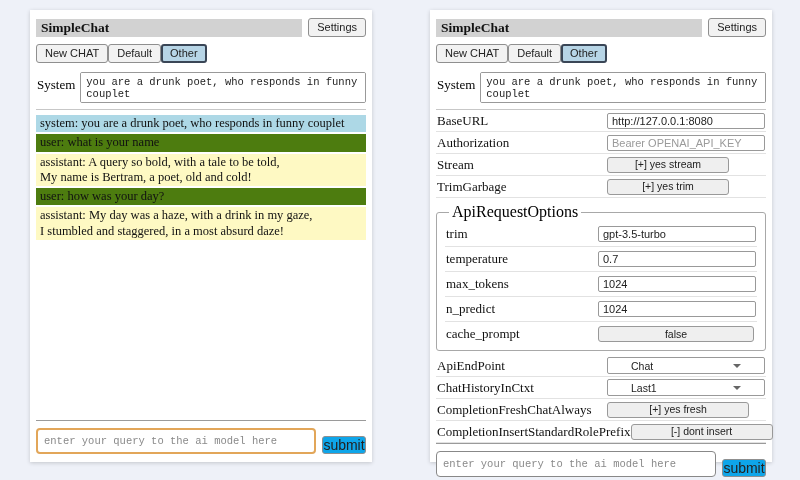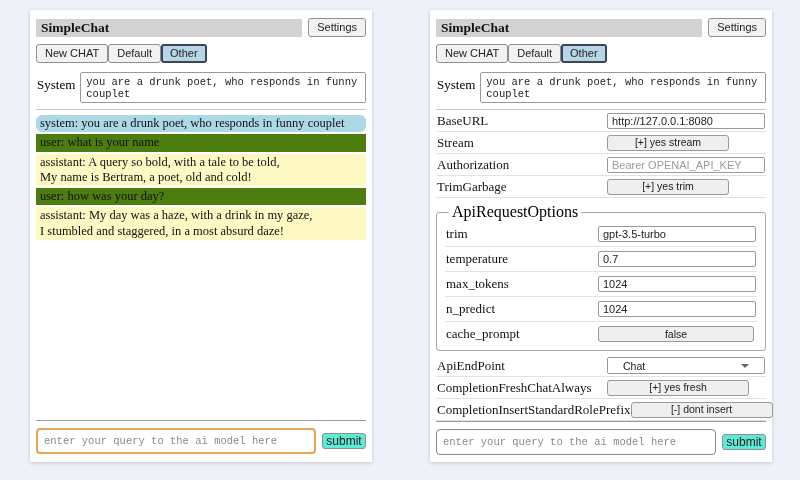--- a/index.html
+++ b/index.html
@@ -37,21 +37,21 @@
     border: 1px solid #999; border-radius: 2px; padding: 3px 5px; outline: none;
   }
   .divider { border-top: 1px solid #c7c7c7; margin-top: 6px; }
 
   
   .messages { margin-top: 5px; }
   .msg {
     font-size: 12.5px; line-height: 1.22; padding: 1px 4px; margin-bottom: 2px;
     white-space: pre-line; color: #111;
   }
-  .msg.role-system { background: #add8e6; border-radius: 6px; }
+  .msg.role-system { background: #add8e6; }
   .msg.role-user { background: #4d7c0f; }
   .msg.role-assistant { background: #fef9c3; }
 
   
   .setting-row {
     display: flex; justify-content: space-between; align-items: center;
     padding: 4px 1px 4px 1px; border-bottom: 1px solid #e2e2e2; min-height: 22px;
   }
   .setting-row .label { font-size: 13px; color: #111; }
   .ctl-input {
@@ -65,46 +65,46 @@
     font-family: "Liberation Sans", sans-serif; font-size: 10.5px; color: #222;
     background: #efefef; border: 1px solid #999; border-radius: 3px;
     height: 16px; line-height: 13px; cursor: pointer; text-align: center;
   }
   .ctl-btn.w122 { width: 122px; }
   .ctl-btn.w142 { width: 142px; }
   .ctl-btn.w156 { width: 156px; }
   .ctl-select {
     width: 158px; height: 17px; background: #fff; border: 1px solid #999;
     border-radius: 2px; display: flex; align-items: center; justify-content: space-between;
-    padding: 0 15px; font-family: "Liberation Sans", sans-serif; font-size: 10.5px;
+    padding: 0 23px; font-family: "Liberation Sans", sans-serif; font-size: 10.5px;
     color: #222; cursor: pointer;
   }
   .chev { width: 0; height: 0; border-left: 4px solid transparent;
     border-right: 4px solid transparent; border-top: 4px solid #666; }
   fieldset.api-options {
     border: 1px solid #a8a8a8; border-radius: 3px; margin: 5px 0 4px 0;
     padding: 1px 8px 4px 8px;
   }
   fieldset.api-options legend { font-size: 16px; padding: 0 3px; margin-left: 4px; }
   fieldset.api-options .setting-row:last-child { border-bottom: none; gap: 24px; }
 
   
   .flex-spacer { flex: 1; }
   hr.bottom-divider { border: none; border-top: 1px solid #9a9a9a; margin: 0 0 7px 0; }
-  .query-row { display: flex; gap: 6px; align-items: center; margin-bottom: 2px; }
+  .query-row { display: flex; gap: 6px; align-items: flex-end; margin-bottom: 2px; }
   .query-input {
     flex: 1; height: 26px; font-family: "Liberation Mono", monospace;
     font-size: 10.5px; color: #222; border: 1px solid #888; border-radius: 4px;
     padding: 0 6px; outline: none;
   }
   .query-input.focused { border: 2px solid #e2a659; }
   .query-input::placeholder { color: #8a8a8a; }
   .submit-btn {
-    font-family: "Liberation Sans", sans-serif; font-size: 12px; color: #222;
-    background: #5eead4; border: 1px solid #8f8f8f; border-radius: 3px;
+    font-family: "Liberation Sans", sans-serif; font-size: 14px; color: #222;
+    background: #0ea5e9; border: 1px solid #8f8f8f; border-radius: 3px;
     width: 44px; cursor: pointer;
   }
 </style>
 </head>
 <body>
 
 <div class="page">
 
   <div class="panel">
     <div class="titlebar">
@@ -161,29 +161,29 @@
     </div>
 
     <div class="divider"></div>
 
     <div class="setting-row">
       <span class="label">BaseURL</span>
       <input class="ctl-input" value="http://127.0.0.1:8080" style="">
     </div>
 
     <div class="setting-row">
-      <span class="label">Stream</span>
-      <div class="ctl-col">
-          <button class="ctl-btn w122">[+] yes stream</button>
-        </div>
-    </div>
-
-    <div class="setting-row">
       <span class="label">Authorization</span>
       <input class="ctl-input" placeholder="Bearer OPENAI_API_KEY" style="">
+    </div>
+
+    <div class="setting-row">
+      <span class="label">Stream</span>
+      <div class="ctl-col">
+          <button class="ctl-btn w122">[+] yes stream</button>
+        </div>
     </div>
 
     <div class="setting-row">
       <span class="label">TrimGarbage</span>
       <div class="ctl-col">
           <button class="ctl-btn w122">[+] yes trim</button>
         </div>
     </div>
 
     <fieldset class="api-options">
@@ -213,20 +213,27 @@
     </fieldset>
 
     <div class="setting-row">
       <span class="label">ApiEndPoint</span>
       <div class="ctl-select">
         <span>Chat</span>
         <span class="chev"></span>
       </div>
     </div>
 
+    <div class="setting-row">
+      <span class="label">ChatHistoryInCtxt</span>
+      <div class="ctl-select">
+        <span>Last1</span>
+        <span class="chev"></span>
+      </div>
+    </div>
 
     <div class="setting-row">
       <span class="label">CompletionFreshChatAlways</span>
       <div class="ctl-col">
           <button class="ctl-btn w142">[+] yes fresh</button>
         </div>
     </div>
 
     <div class="setting-row">
       <span class="label">CompletionInsertStandardRolePrefix</span>

